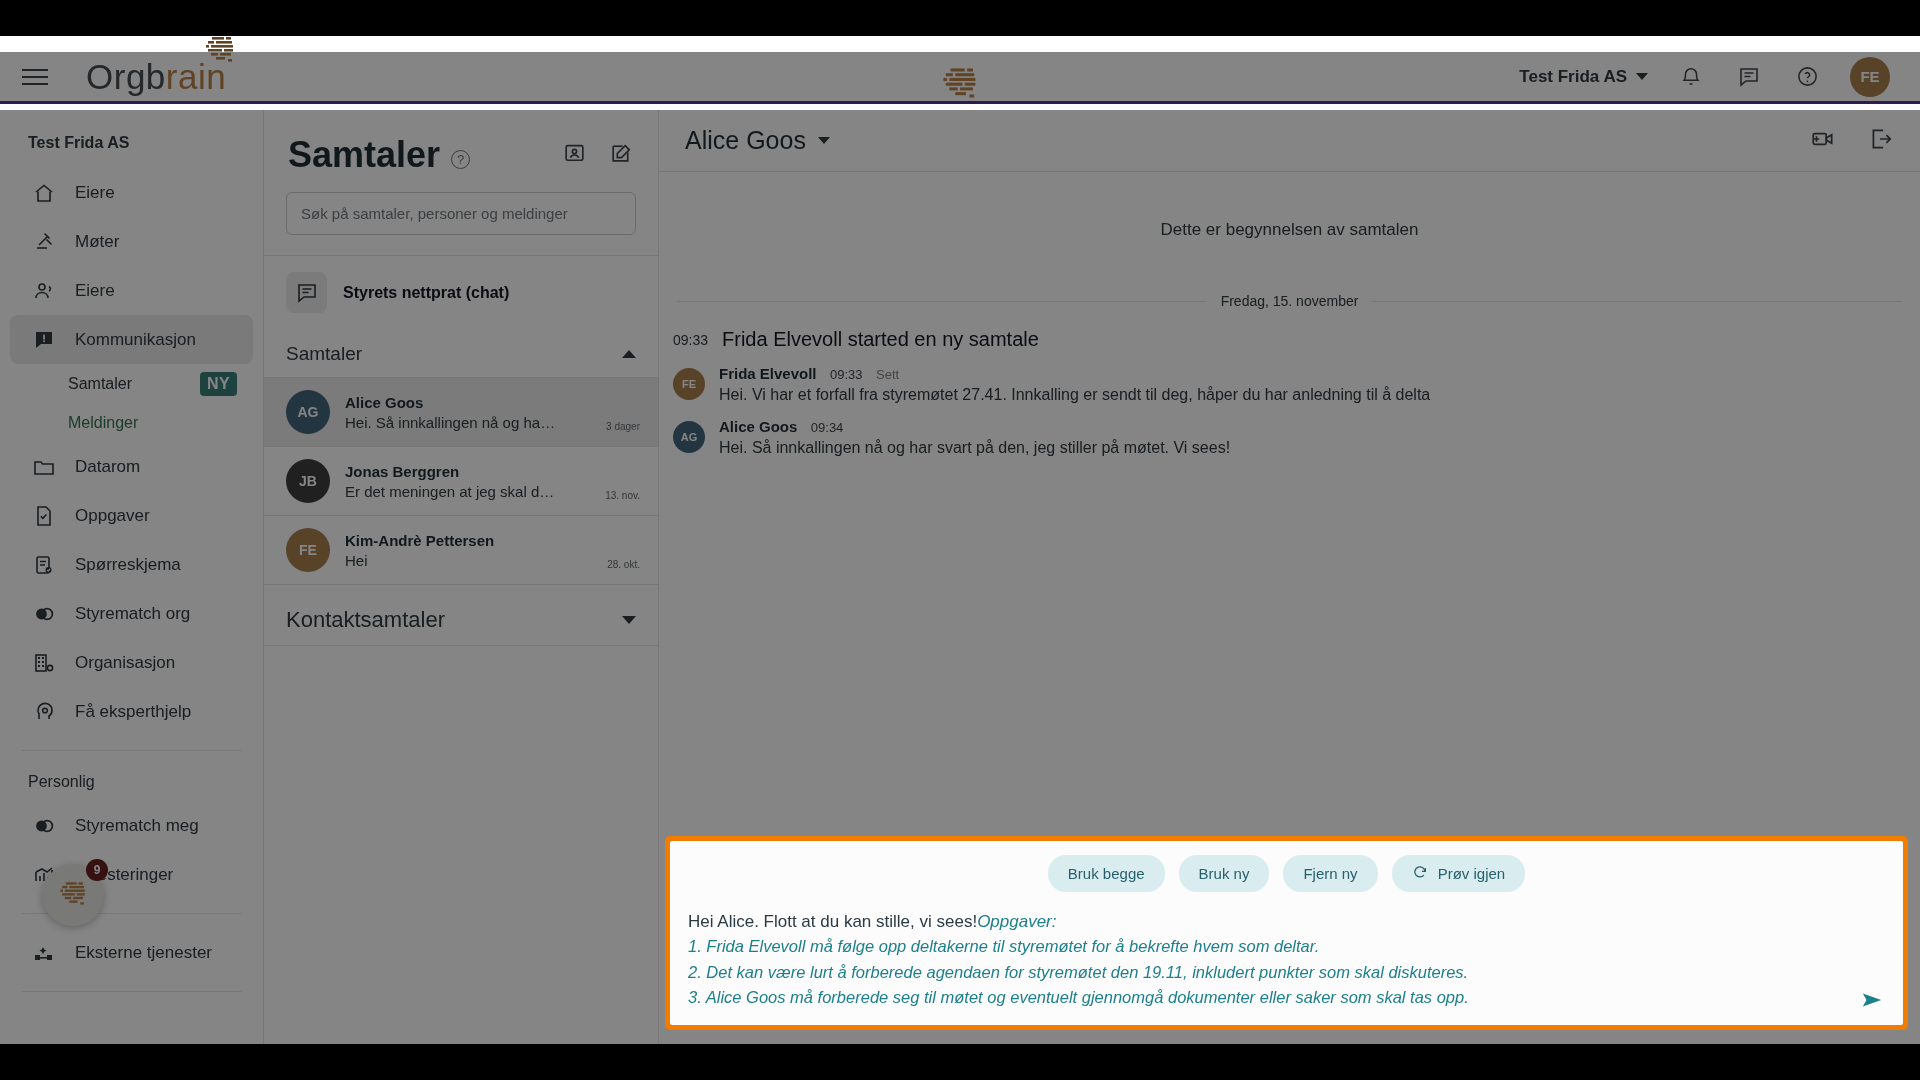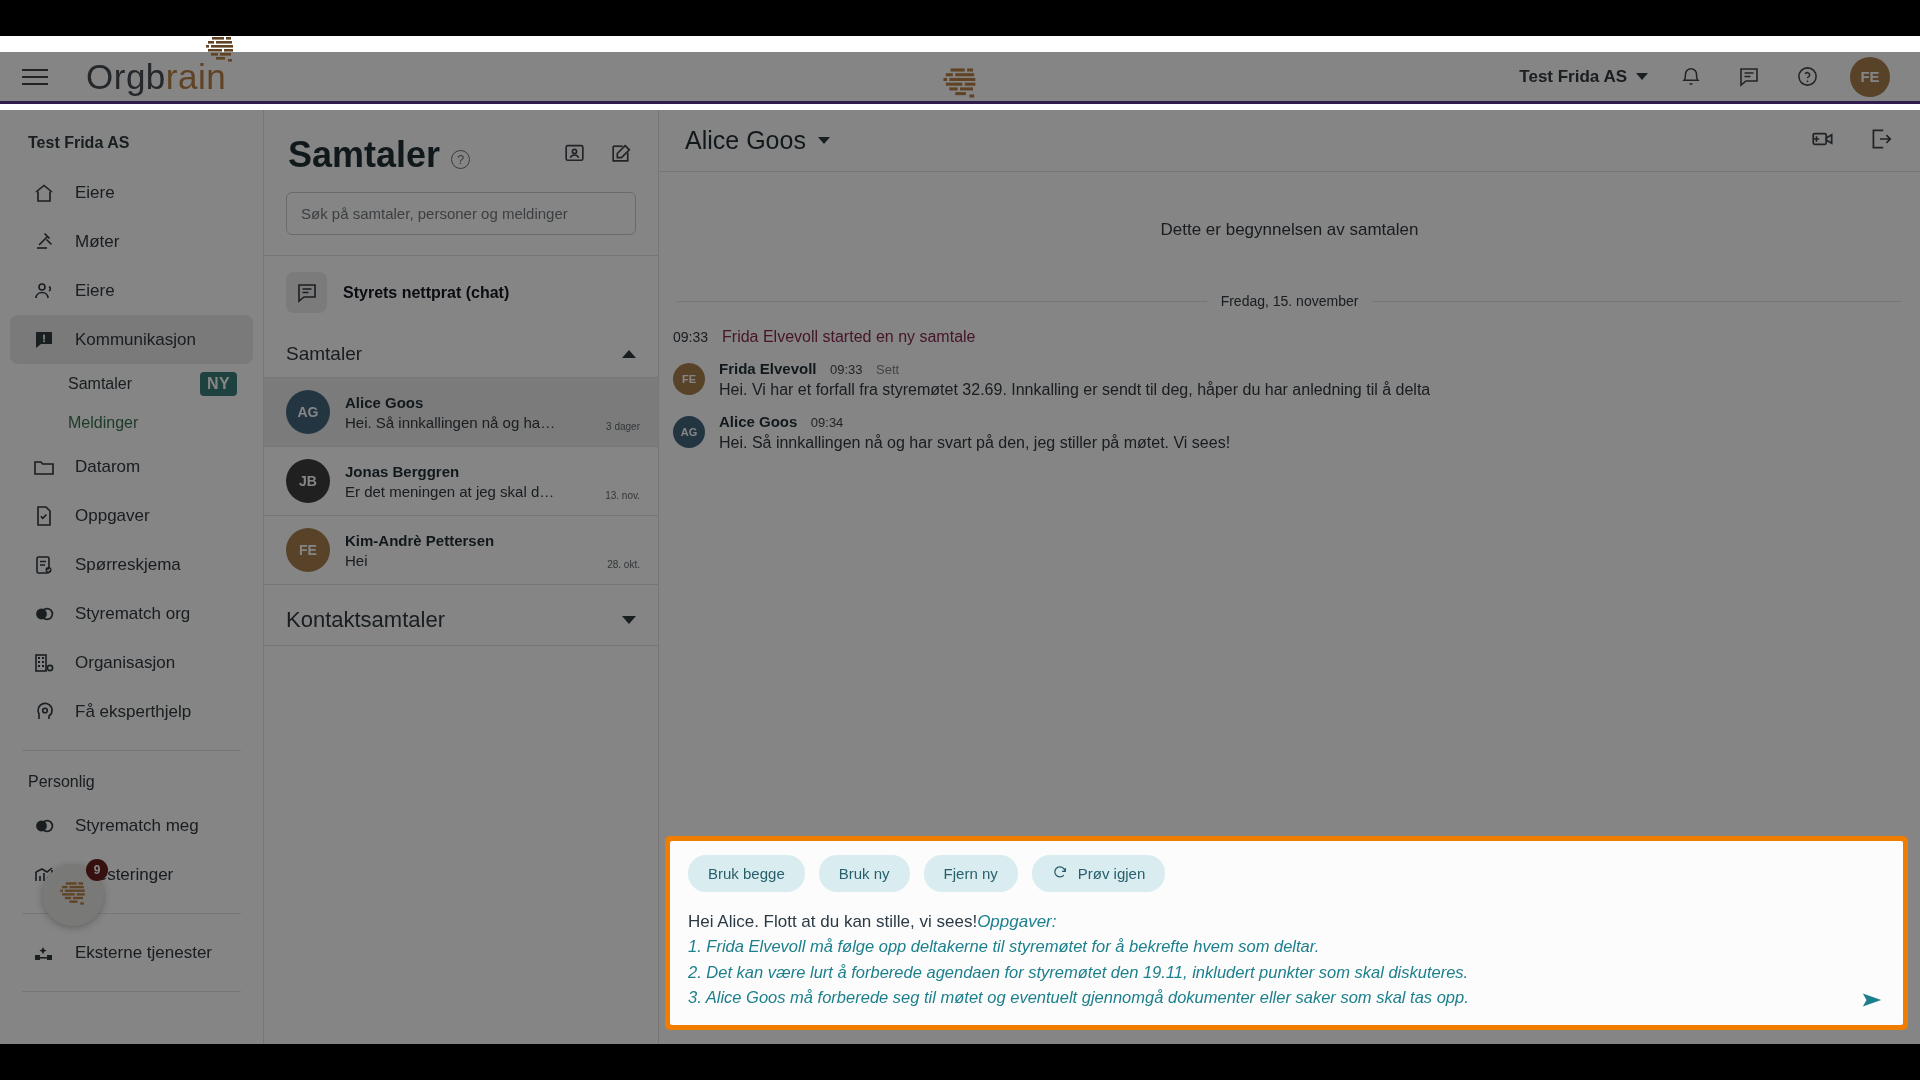--- a/index.html
+++ b/index.html
@@ -120,36 +120,36 @@
   .chat-head { height:62px; display:flex; align-items:center; padding: 0 26px; border-bottom:1px solid #e3e3e3; }
   .chat-title { font-size:25px; color:#16313f; display:flex; align-items:center; gap:12px; cursor:pointer; }
   .chat-head-actions { margin-left:auto; display:flex; gap:32px; align-items:center; }
   .chat-body { position:relative; height: 660px; padding: 48px 0 0 0; }
   .begin { text-align:center; font-size:17px; color:#2b3a45; }
   .date-sep { position:relative; margin: 52px 18px 0 18px; text-align:center; }
   .date-sep:before { content:""; position:absolute; left:0; right:0; top:50%; height:1px; background:#e3e3e3; }
   .date-sep span { position:relative; background:#fff; padding: 0 14px; font-size:14px; color:#2b3a45; }
   .sysrow { display:flex; gap:14px; align-items:center; padding: 18px 0 0 14px; }
   .systime { font-size:14px; color:#2b3a45; }
-  .systext { font-size:16px; color:#be185d; }
+  .systext { font-size:20px; color:#0f172a; }
   .msg { display:flex; gap:14px; padding: 14px 0 0 14px; }
   .msg-av { width:32px;height:32px;border-radius:50%;flex:none;display:flex;align-items:center;justify-content:center;color:#fff;font-size:11px;font-weight:bold;margin-top:3px; }
   .msg-name { font-size:15px; font-weight:bold; color:#16313f; }
   .msg-time { font-size:13px; color:#3c4550; margin-left:9px; }
   .msg-seen { font-size:13px; color:#7b868e; margin-left:9px; }
   .msg-text { font-size:16px; color:#2b3a45; margin-top:3px; }
 
   
   .composer-wrap {
     position:absolute; left: 6px; bottom: 8px; width: 1244px;
     border: 5px solid #f07d00; border-radius: 5px; background:#f07d00;
     z-index: 50;
   }
   .composer { background:#fcfcfc; border-radius:2px; padding: 14px 18px 14px 18px; position:relative; }
-  .chips { display:flex; justify-content:flex-start; gap:14px; }
+  .chips { display:flex; justify-content:center; gap:14px; }
   .chip {
     background:#d9ecef; color:#27606c; font-size:15px; border-radius:18px;
     padding: 9px 20px; cursor:pointer; display:flex; align-items:center; gap:10px;
     border:none; font-family:"Liberation Sans",sans-serif;
   }
   .compose-text { margin-top: 18px; font-size:17px; color:#2b3a45; line-height:1.45; }
   .accent { color:#1b7f8c; font-style: italic; }
   .tasklist { color:#1b7f8c; font-style: italic; font-size:16.5px; line-height:1.55; }
   .send-btn {
     position:absolute; right: 18px; bottom: 10px; color:#1b7f8c; cursor:pointer;
@@ -500,21 +500,21 @@
         <div class="msg">
           <div class="msg-av" style="background:#c77c22">
               <span>FE</span>
             </div>
           <div>
             <div>
               <span class="msg-name">Frida Elvevoll</span>
               <span class="msg-time">09:33</span>
               <span class="msg-seen">Sett</span>
             </div>
-            <div class="msg-text">Hei. Vi har et forfall fra styremøtet 32.69. Innkalling er sendt til deg, håper du har anledning til å delta</div>
+            <div class="msg-text">Hei. Vi har et forfall fra styremøtet 27.41. Innkalling er sendt til deg, håper du har anledning til å delta</div>
           </div>
         </div>
 
         <div class="msg">
           <div class="msg-av" style="background:#2b6b94">
               <span>AG</span>
             </div>
           <div>
             <div>
               <span class="msg-name">Alice Goos</span>

